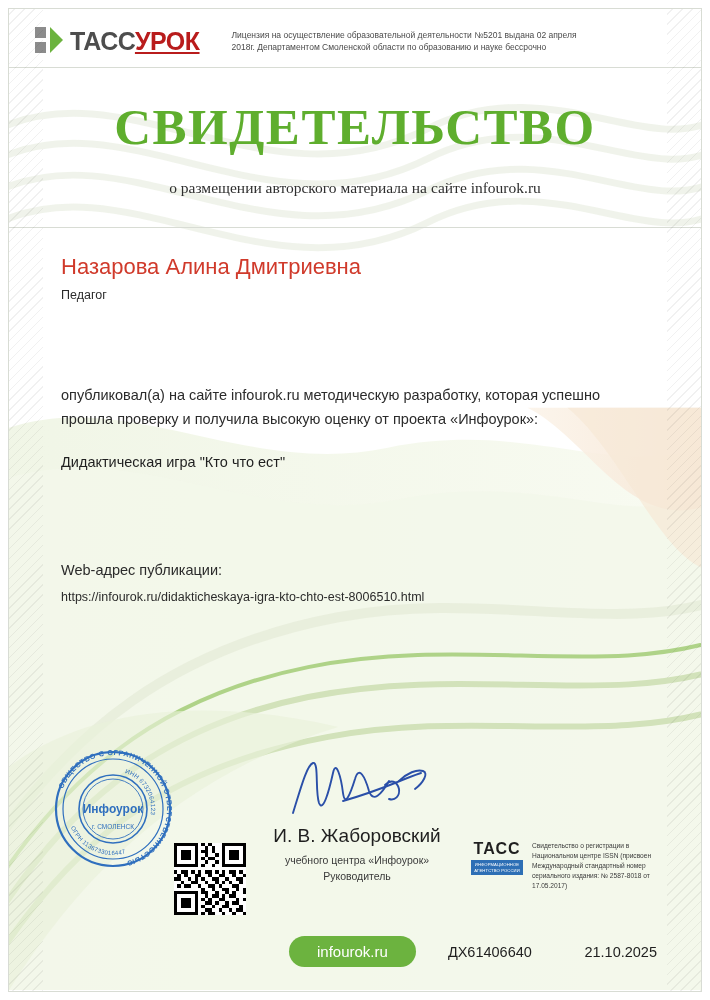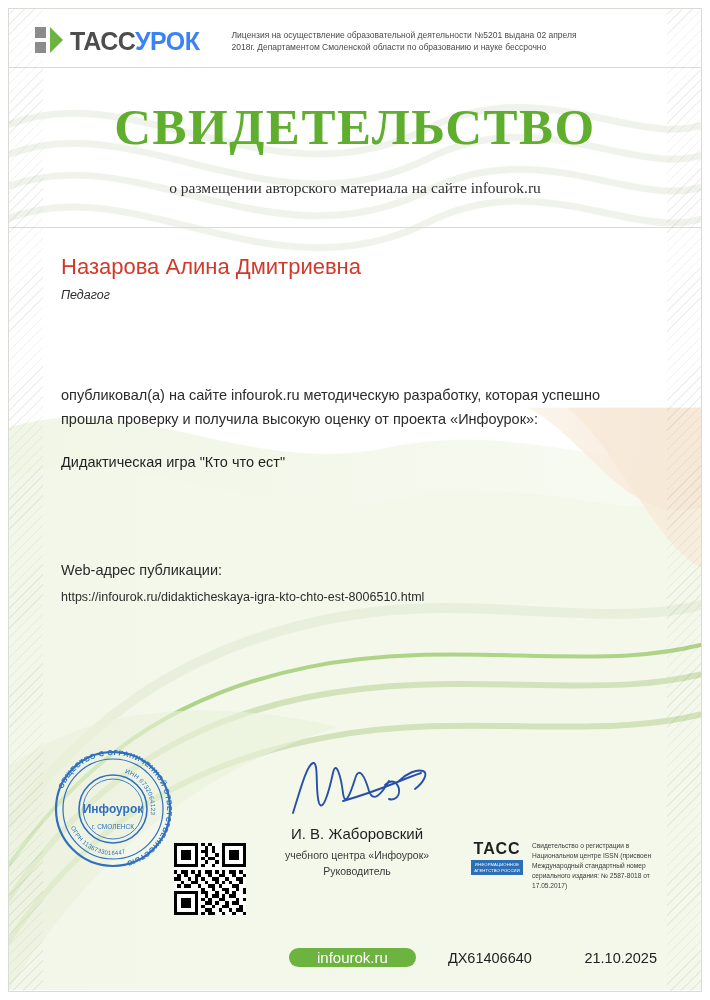--- a/index.html
+++ b/index.html
@@ -96,21 +96,21 @@
     border-left: 13px solid #6cb33f;
   }
   .logo-text {
     font-size: 25px;
     font-weight: bold;
     letter-spacing: -0.5px;
     line-height: 1;
     white-space: nowrap;
   }
   .logo-text .dark { color: #4d4d4d; }
-  .logo-text .green { color: #3b82f6; }
+  .logo-text .green { color: #b91c1c; text-decoration: underline; }
   .license {
     margin-left: 32px;
     font-size: 8.5px;
     line-height: 1.45;
     color: #4a4a4a;
     max-width: 360px;
   }
   .header-rule {
     position: relative;
     z-index: 3;
@@ -163,21 +163,20 @@
   .person-name {
     font-size: 22px;
     color: #d03a2b;
     margin: 0 0 8px 0;
     font-weight: normal;
   }
   .person-role {
     font-size: 12.5px;
     color: #2b2b2b;
     margin: 0;
-    font-style: italic;
   }
   .published {
     margin-top: 82px;
     font-size: 14.5px;
     line-height: 1.65;
     color: #2b2b2b;
   }
   .work-title {
     margin-top: 22px;
     font-size: 14.5px;
@@ -232,21 +231,21 @@
     left: 248px;
     top: 30px;
     width: 200px;
     text-align: center;
   }
   .signature {
     height: 72px;
     position: relative;
   }
   .sign-name {
-    font-size: 15px;
+    font-size: 19px;
     color: #1f1f1f;
     margin: 2px 0 6px 0;
   }
   .sign-role {
     font-size: 10.5px;
     color: #3a3a3a;
     line-height: 1.5;
   }
 
   .tass {
@@ -293,21 +292,21 @@
     display: flex;
     align-items: center;
     padding: 0 44px 0 280px;
     box-sizing: border-box;
   }
   .site-pill {
     background: #6cb33f;
     color: #ffffff;
     font-size: 15px;
     border-radius: 16px;
-    padding: 1px 28px;
+    padding: 7px 28px;
     white-space: nowrap;
   }
   .cert-code {
     margin-left: 32px;
     font-size: 14.5px;
     color: #1f1f1f;
   }
   .cert-date {
     margin-left: auto;
     font-size: 14.5px;

